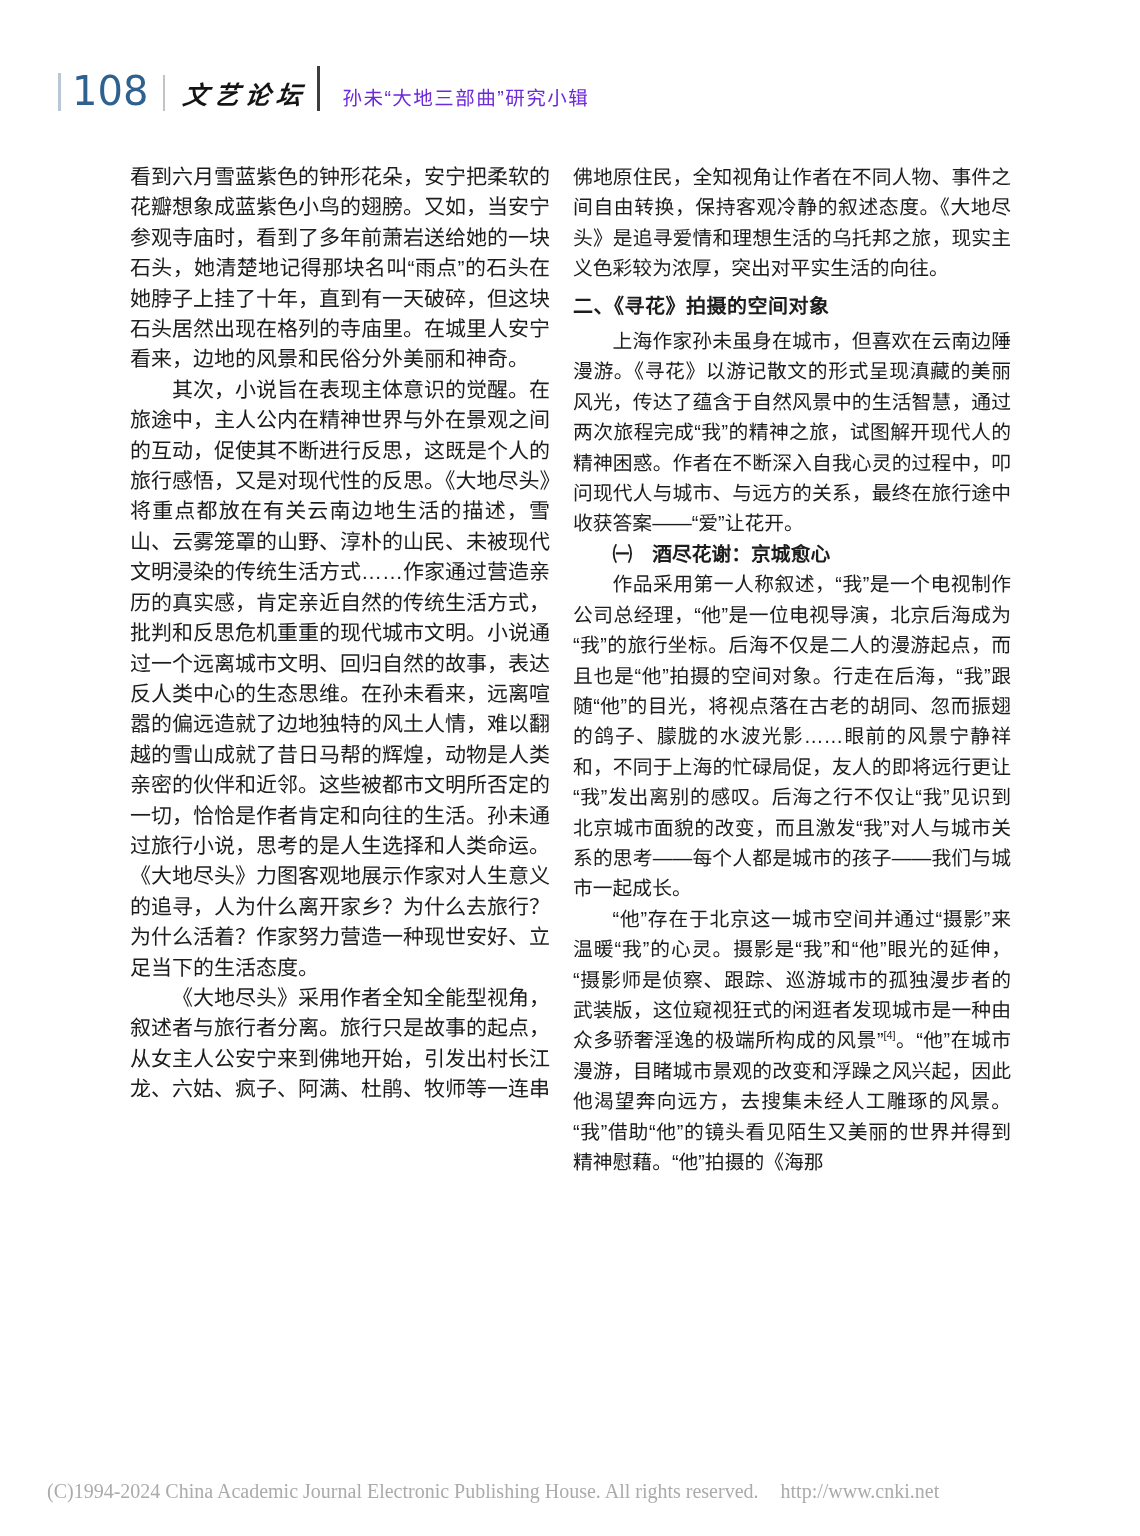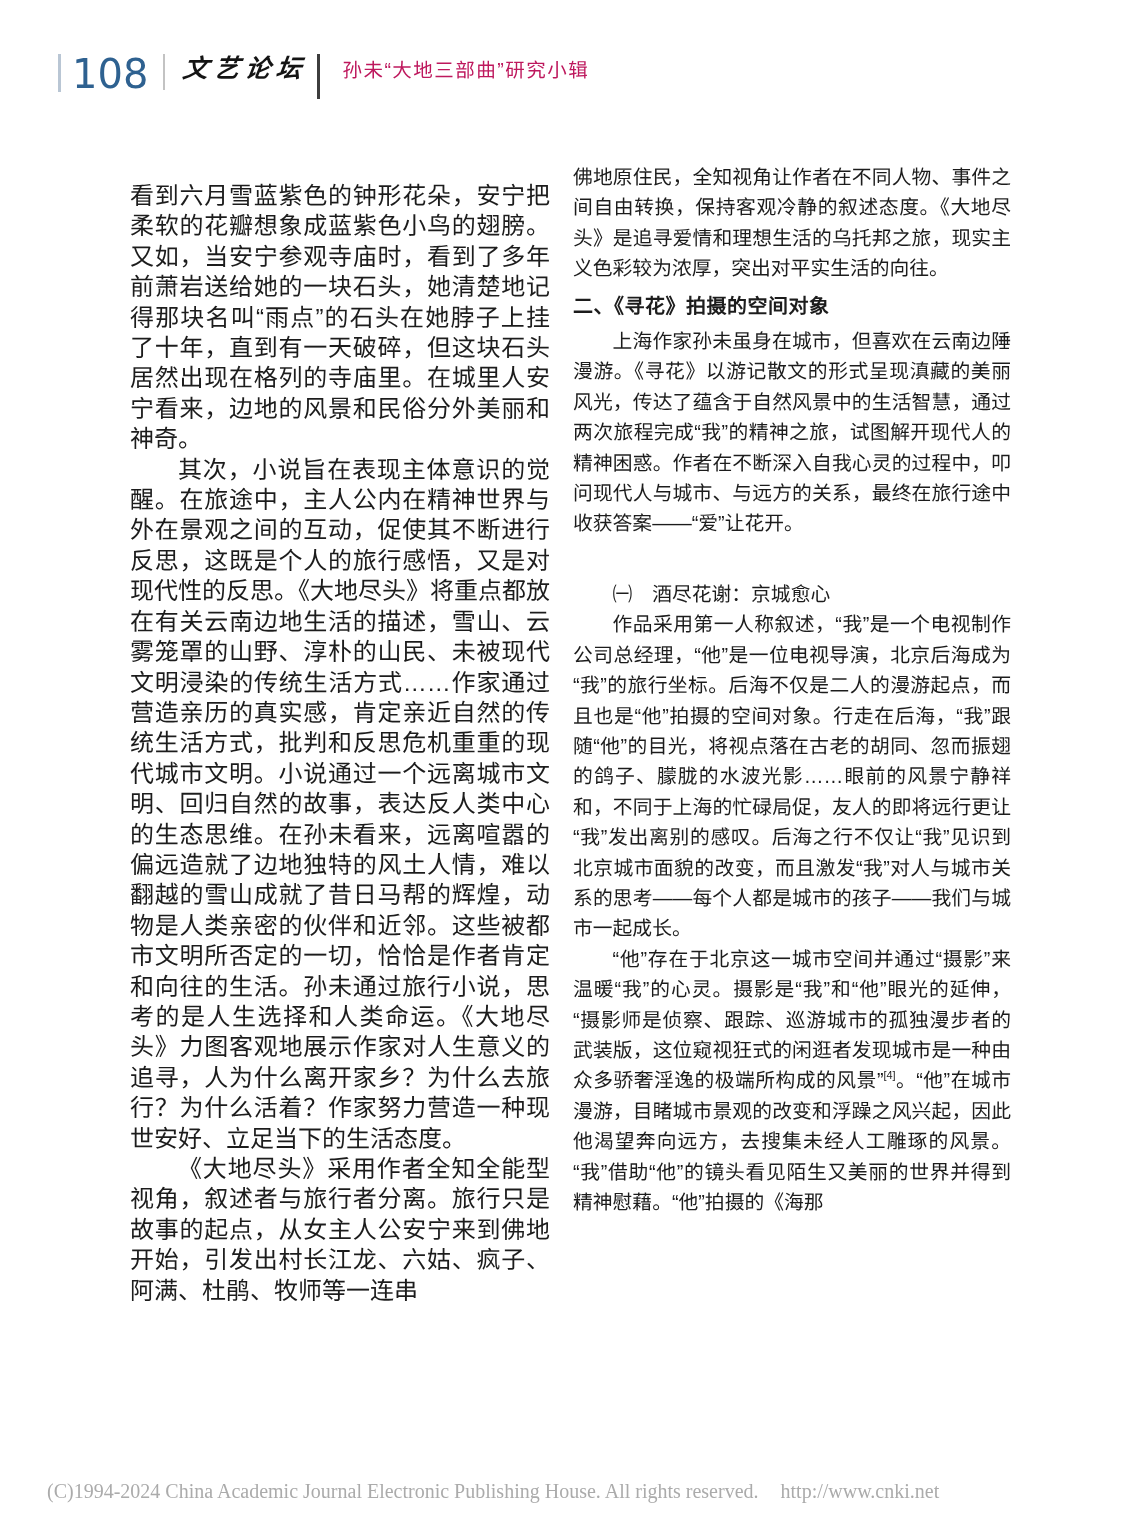--- a/index.html
+++ b/index.html
@@ -11,24 +11,24 @@
     height: 1536px;
     margin: 0 auto;
     background: #ffffff;
     overflow: hidden;
     font-family: "Liberation Sans", "DejaVu Sans", sans-serif;
   }
 
   
   .header {
     position: absolute;
-    top: 54px;
+    top: 66px;
     left: 58px;
     display: flex;
-    align-items: flex-start;
+    align-items: flex-end;
   }
   .hbar1 { width: 3px; height: 38px; background: #b9c6d4; }
   .page-num {
     margin-left: 11px;
     font-size: 40px;
     line-height: 40px;
     color: #2e6190;
     font-family: "DejaVu Sans", "Liberation Sans", sans-serif;
   }
   .hbar2 { margin-left: 15px; width: 2px; height: 36px; background: #c3c3c3; }
@@ -40,54 +40,53 @@
     font-weight: 700;
     font-style: italic;
     letter-spacing: 6px;
     transform: skewX(-8deg);
     font-family: "Liberation Serif", serif;
   }
   .hbar3 { margin-left: 10px; width: 3px; height: 45px; background: #3d3d3d; }
   .issue-title {
     margin-left: 22px;
     font-size: 19.5px;
-    color: #be185d;
+    color: #6d28d9;
     letter-spacing: 1.5px;
   }
 
   
   .content {
     position: absolute;
     top: 162px;
     left: 130px;
     width: 881px;
     display: flex;
     color: #1c1c1c;
   }
-  .col-left  { width: 420px; font-size: 24px;   line-height: 30.4px; margin-top: 19px; }
+  .col-left  { width: 420px; font-size: 21px;   line-height: 30.4px; }
   .col-right { width: 438px; margin-left: 23px; font-size: 19.8px; line-height: 30.4px; }
 
   .content p {
     text-align: justify;
     text-justify: inter-ideograph;
     word-break: break-all;
   }
   .indent { text-indent: 2em; }
 
   .section-heading {
     font-weight: 700;
     text-align: center;
     font-size: 20px;
     margin: 7px 0 5px 0;
     letter-spacing: 0.5px;
   }
   .sub-heading {
-    font-weight: 400;
+    font-weight: 700;
     text-indent: 2em;
-    margin-top: 40px;
   }
   sup.ref {
     font-size: 0.55em;
     vertical-align: super;
     line-height: 0;
   }
 
   
   .footer {
     position: absolute;

